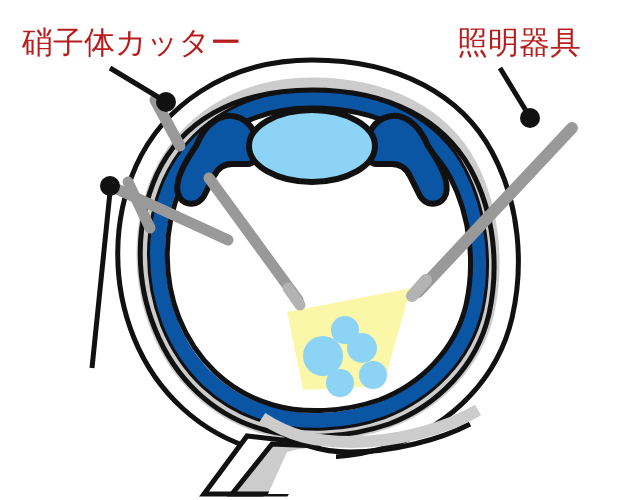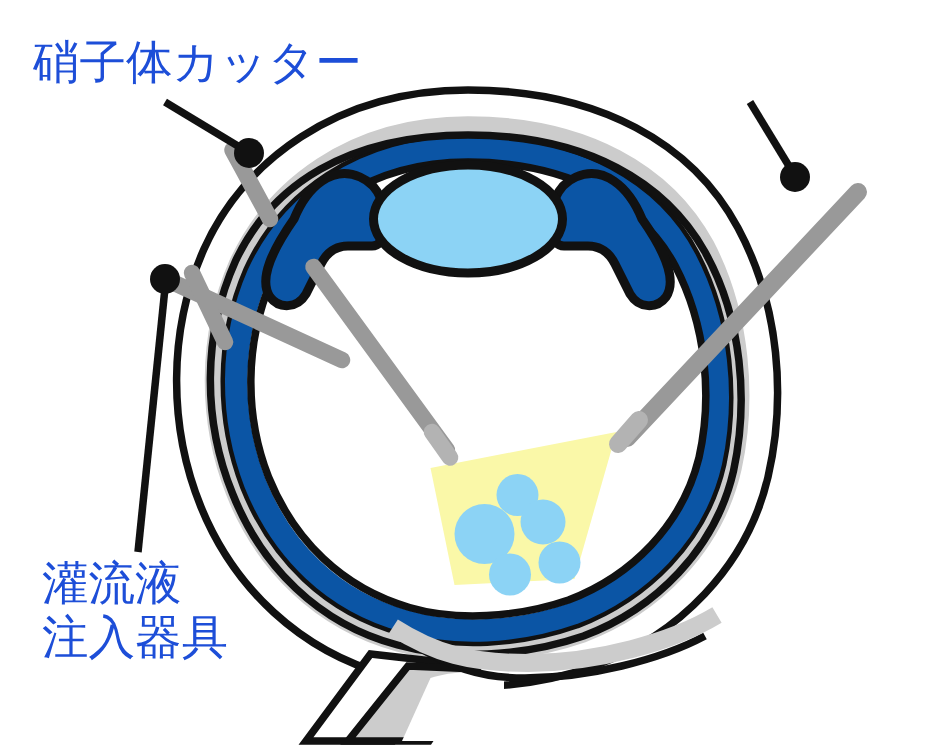--- a/index.html
+++ b/index.html
@@ -27,21 +27,21 @@
     box-sizing: border-box;
   }
   #diagram {
     position: absolute;
     left: 0; top: 0;
     width: 624px;
     height: 500px;
   }
   .lbl {
     position: absolute;
-    color: #1d4ed8;
+    color: #b91c1c;
     font-size: 31px;
     line-height: 1.16;
     letter-spacing: 0px;
     white-space: pre-line;
     font-weight: 400;
     font-family: "DejaVu Sans", "Liberation Sans", sans-serif;
   }
   #lbl-cutter   { left: 22px;  top: 25px;  }
   #lbl-light    { left: 457px; top: 25px;  }
   #lbl-infusion { left: 28px;  top: 372px; }
@@ -223,18 +223,17 @@
 
     <g>
       <line x1="92" y1="368" x2="110" y2="192" stroke="#111111" stroke-width="5"></line>
       <circle cx="110" cy="186" r="10" fill="#111111"></circle>
     </g>
 
   </svg>
 
   <div class="lbl" id="lbl-cutter">硝子体カッター</div>
 
-
-  <div class="lbl" id="lbl-infusion">灌流液
-注入器具</div>
+  <div class="lbl" id="lbl-light">照明器具</div>
+
 
 
 </div>
 
 </body></html>

